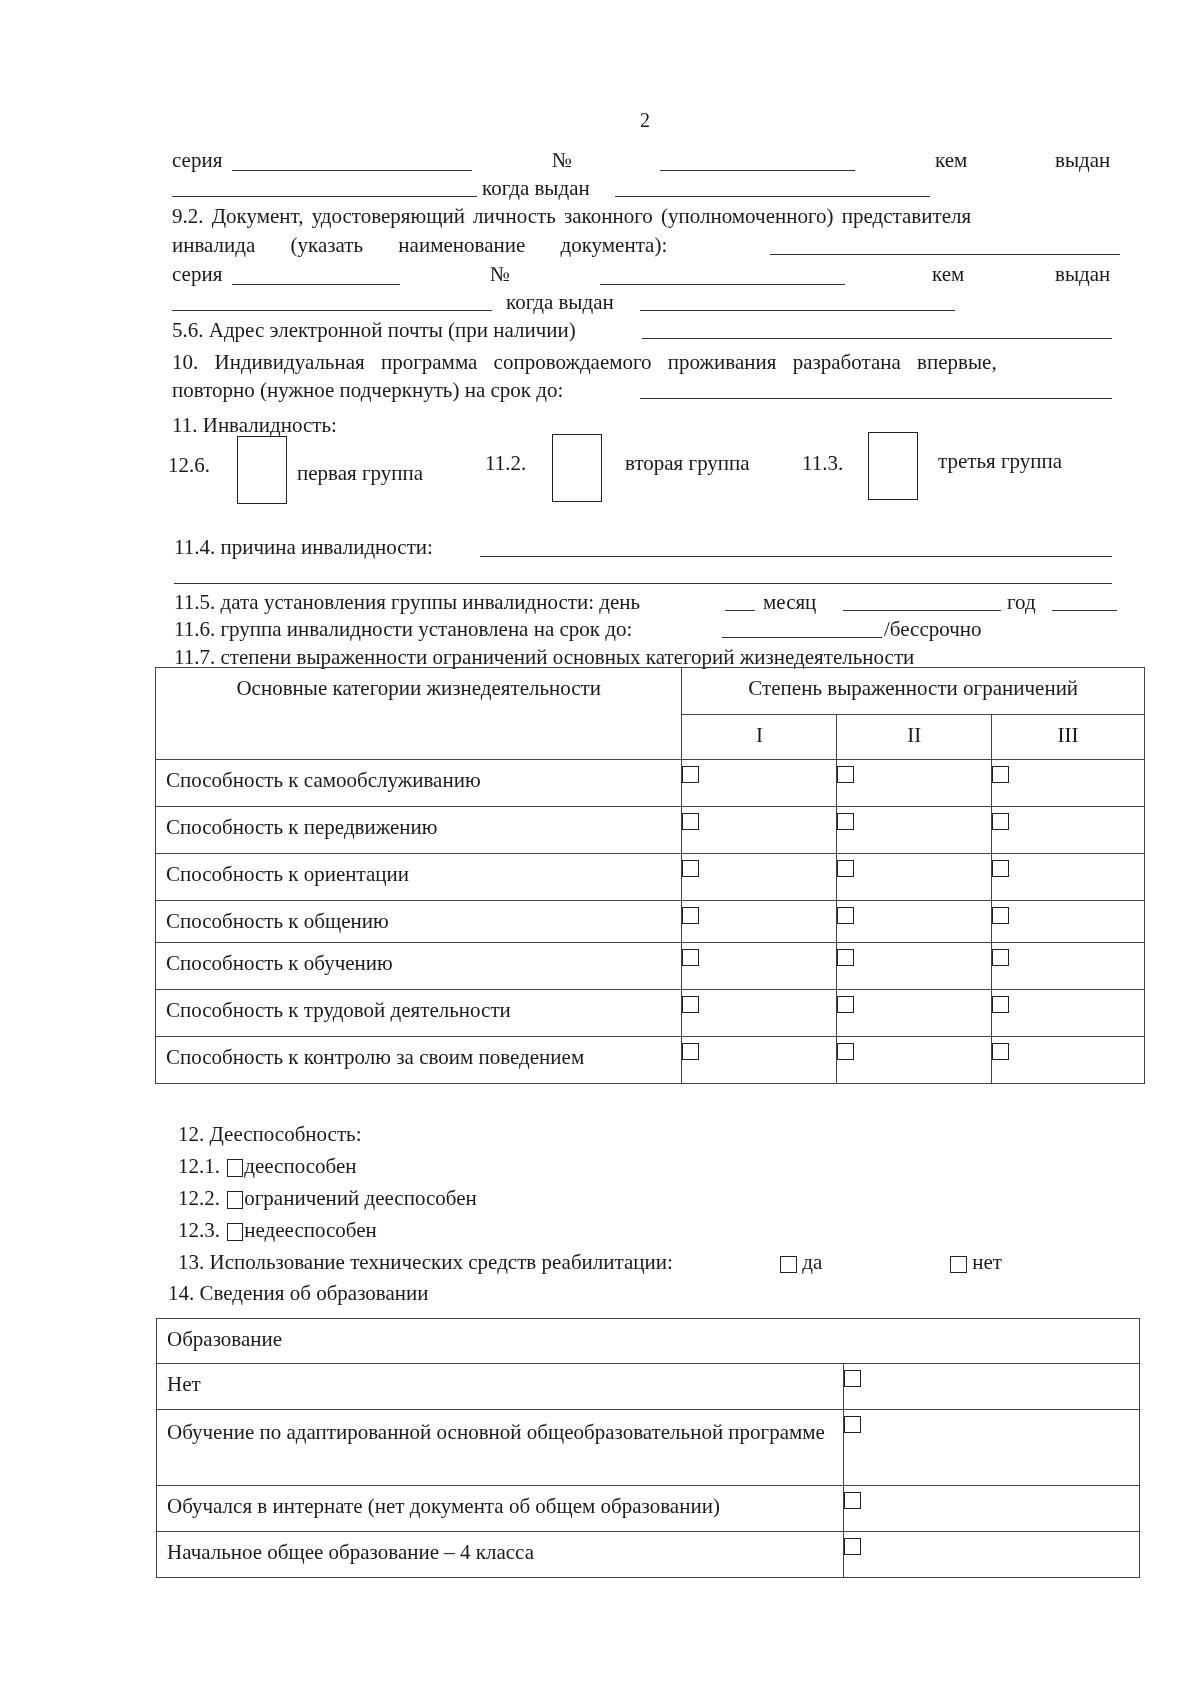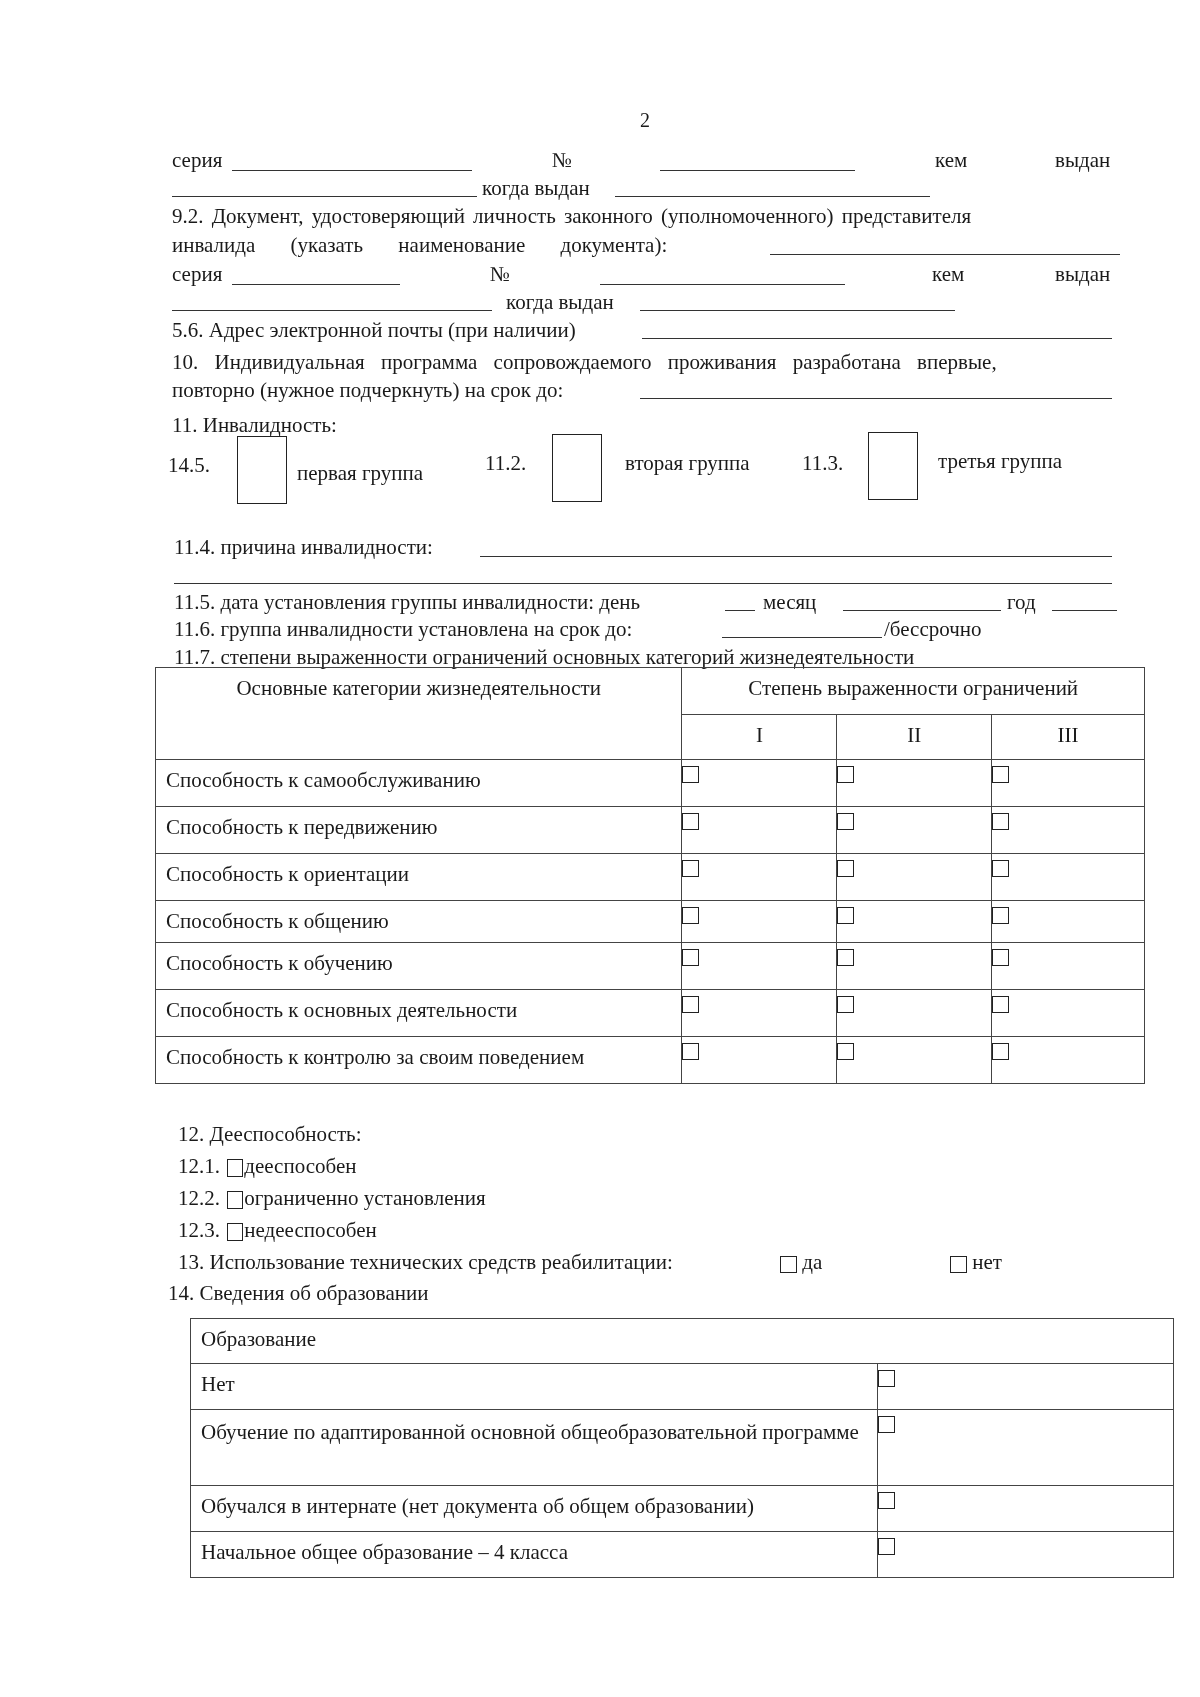--- a/index.html
+++ b/index.html
@@ -49,21 +49,21 @@
 
 <div class="abs" style="left:172px;top:320px;">5.6. Адрес электронной почты (при наличии)</div>
 <div class="line" style="left:642px;top:338px;width:470px;"></div>
 
 <div class="abs" style="left:172px;top:352px;word-spacing:11px;">10. Индивидуальная программа сопровождаемого проживания разработана впервые,</div>
 <div class="abs" style="left:172px;top:380px;">повторно (нужное подчеркнуть) на срок до:</div>
 <div class="line" style="left:640px;top:398px;width:472px;"></div>
 
 <div class="abs" style="left:172px;top:415px;">11. Инвалидность:</div>
 
-<div class="abs" style="left:168px;top:455px;">14.5.</div>
+<div class="abs" style="left:168px;top:455px;">12.6.</div>
 <div class="sq-big" style="left:237px;top:436px;"></div>
 <div class="abs" style="left:297px;top:455px;margin-top:8px;">первая группа</div>
 
 <div class="abs" style="left:485px;top:453px;">11.2.</div>
 <div class="sq-big" style="left:552px;top:434px;"></div>
 <div class="abs" style="left:625px;top:453px;">вторая группа</div>
 
 <div class="abs" style="left:802px;top:453px;">11.3.</div>
 <div class="sq-big" style="left:868px;top:432px;"></div>
 <div class="abs" style="left:938px;top:451px;">третья группа</div>
@@ -147,21 +147,21 @@
   <tr style="height:47px;">
     <td>
           <span class="celltext">Способность к обучению</span>
         </td>
     <td class="cbcell"><span class="cb"></span></td>
     <td class="cbcell"><span class="cb"></span></td>
     <td class="cbcell"><span class="cb"></span></td>
   </tr>
   <tr style="height:47px;">
     <td>
-          <span class="celltext">Способность к основных деятельности</span>
+          <span class="celltext">Способность к трудовой деятельности</span>
         </td>
     <td class="cbcell"><span class="cb"></span></td>
     <td class="cbcell"><span class="cb"></span></td>
     <td class="cbcell"><span class="cb"></span></td>
   </tr>
   <tr style="height:47px;">
     <td>
           <span class="celltext">Способность к контролю за своим поведением</span>
         </td>
     <td class="cbcell"><span class="cb"></span></td>
@@ -171,40 +171,40 @@
 </tbody>
   </table>
 
 <div class="abs" style="left:178px;top:1124px;">12. Дееспособность:</div>
 <div class="abs" style="left:178px;top:1156px;">
   <span>12.1.</span>
   <span class="cb" style="width:16px;height:18px;margin:0 1px 0 2px;"></span><span>дееспособен</span>
 </div>
 <div class="abs" style="left:178px;top:1188px;">
   <span>12.2.</span>
-  <span class="cb" style="width:16px;height:18px;margin:0 1px 0 2px;"></span><span>ограниченно установления</span>
+  <span class="cb" style="width:16px;height:18px;margin:0 1px 0 2px;"></span><span>ограничений дееспособен</span>
 </div>
 <div class="abs" style="left:178px;top:1220px;">
   <span>12.3.</span>
   <span class="cb" style="width:16px;height:18px;margin:0 1px 0 2px;"></span><span>недееспособен</span>
 </div>
 
 <div class="abs" style="left:178px;top:1252px;">13. Использование технических средств реабилитации:</div>
 <div class="abs" style="left:780px;top:1252px;">
   <span class="cb"></span>
   <span>да</span>
 </div>
 <div class="abs" style="left:950px;top:1252px;">
   <span class="cb"></span>
   <span>нет</span>
 </div>
 
 <div class="abs" style="left:168px;top:1283px;">14. Сведения об образовании</div>
 
-<table class="grid" style="left:156px;top:1318px;width:984px;margin-left:34px;">
+<table class="grid" style="left:156px;top:1318px;width:984px;">
   <colgroup>
       <col style="width:688px">
       <col style="width:296px">
     </colgroup>
   <tbody>
       <tr style="height:45px;">
     <th colspan="2" style="text-align:left;">
       <span class="celltext">Образование</span>
     </th>
   </tr>

